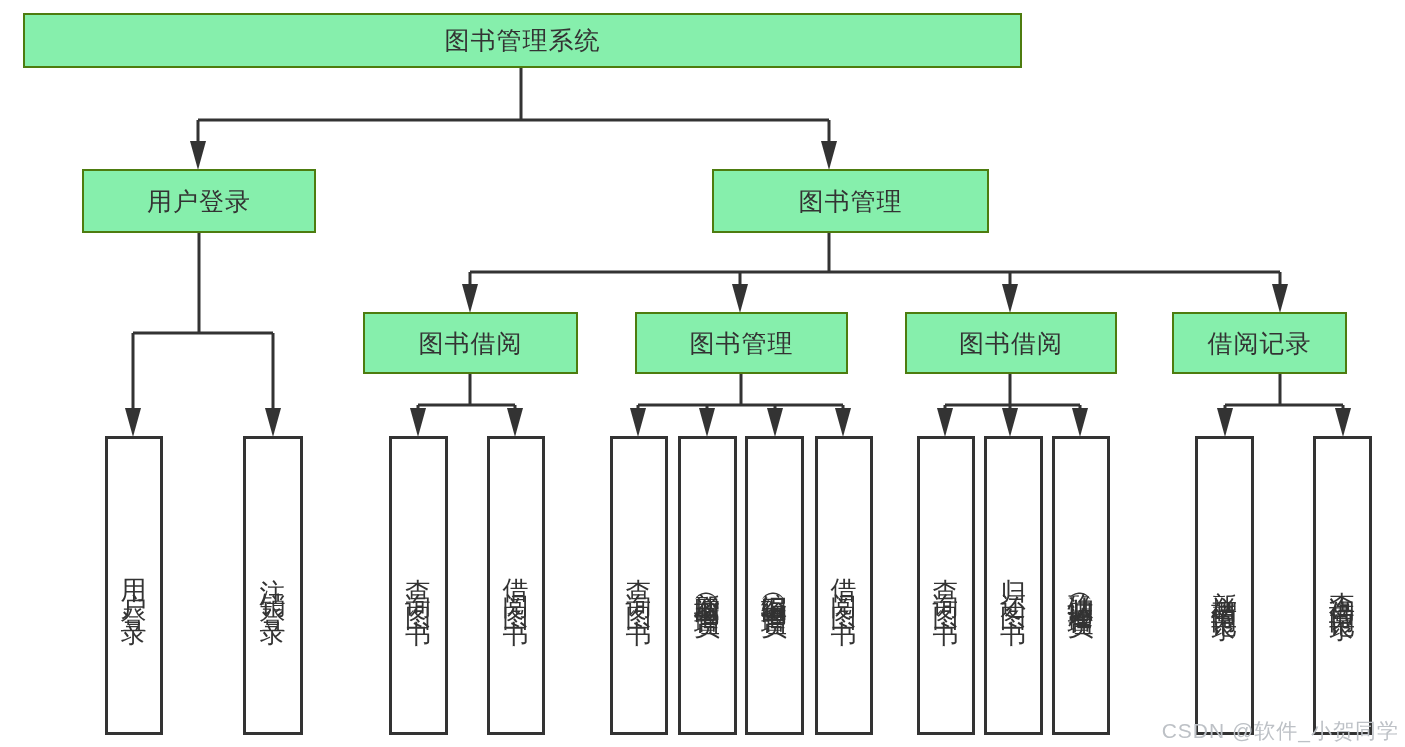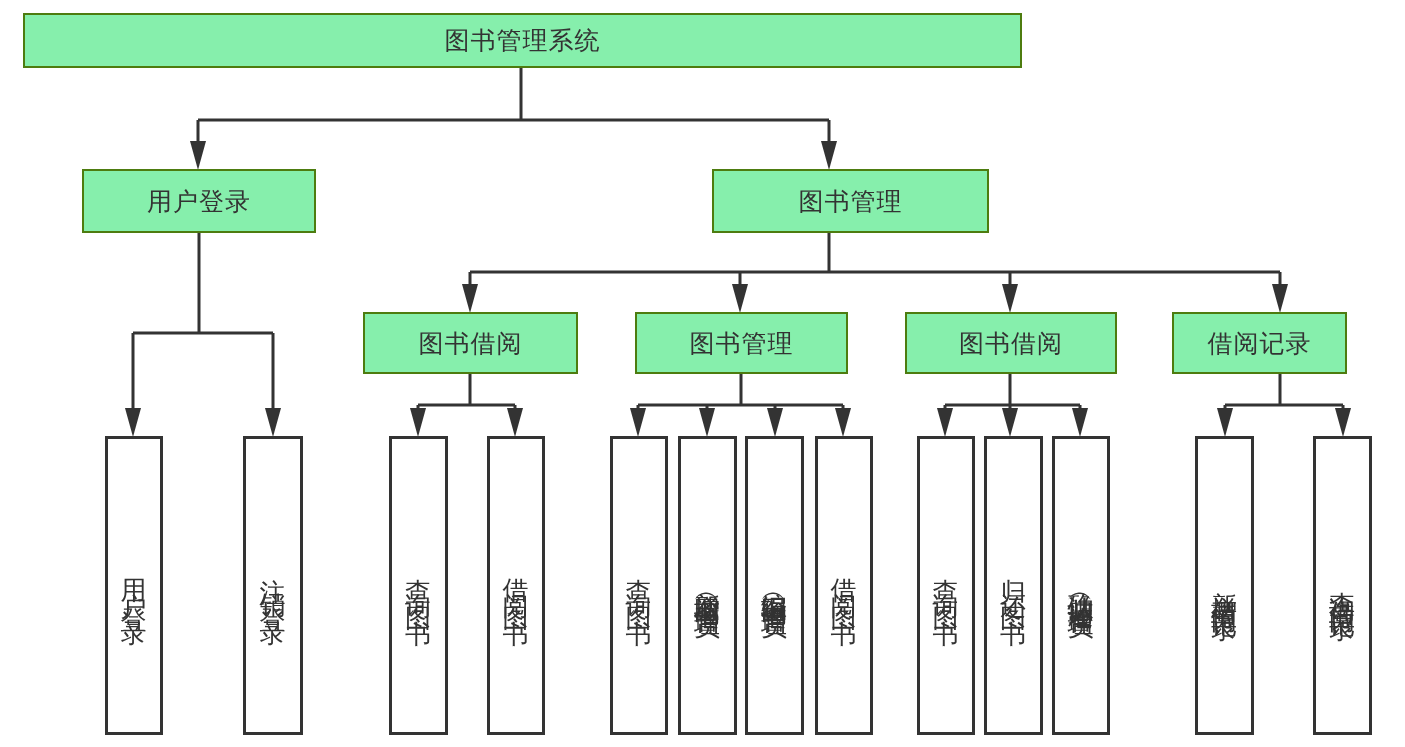--- a/index.html
+++ b/index.html
@@ -162,14 +162,15 @@
     <span class="vtext vt9">确认归还（管理员）</span>
   </div>
 
   <div class="vbox" style="left:1195px; top:436px; width:59px; height:299px;">
     <span class="vtext vt6">新增借阅记录</span>
   </div>
   <div class="vbox" style="left:1313px; top:436px; width:59px; height:299px;">
     <span class="vtext vt6">查询借阅记录</span>
   </div>
 
+  <div class="watermark">CSDN @软件_小贺同学</div>
 
 </div>
 
 </body></html>

